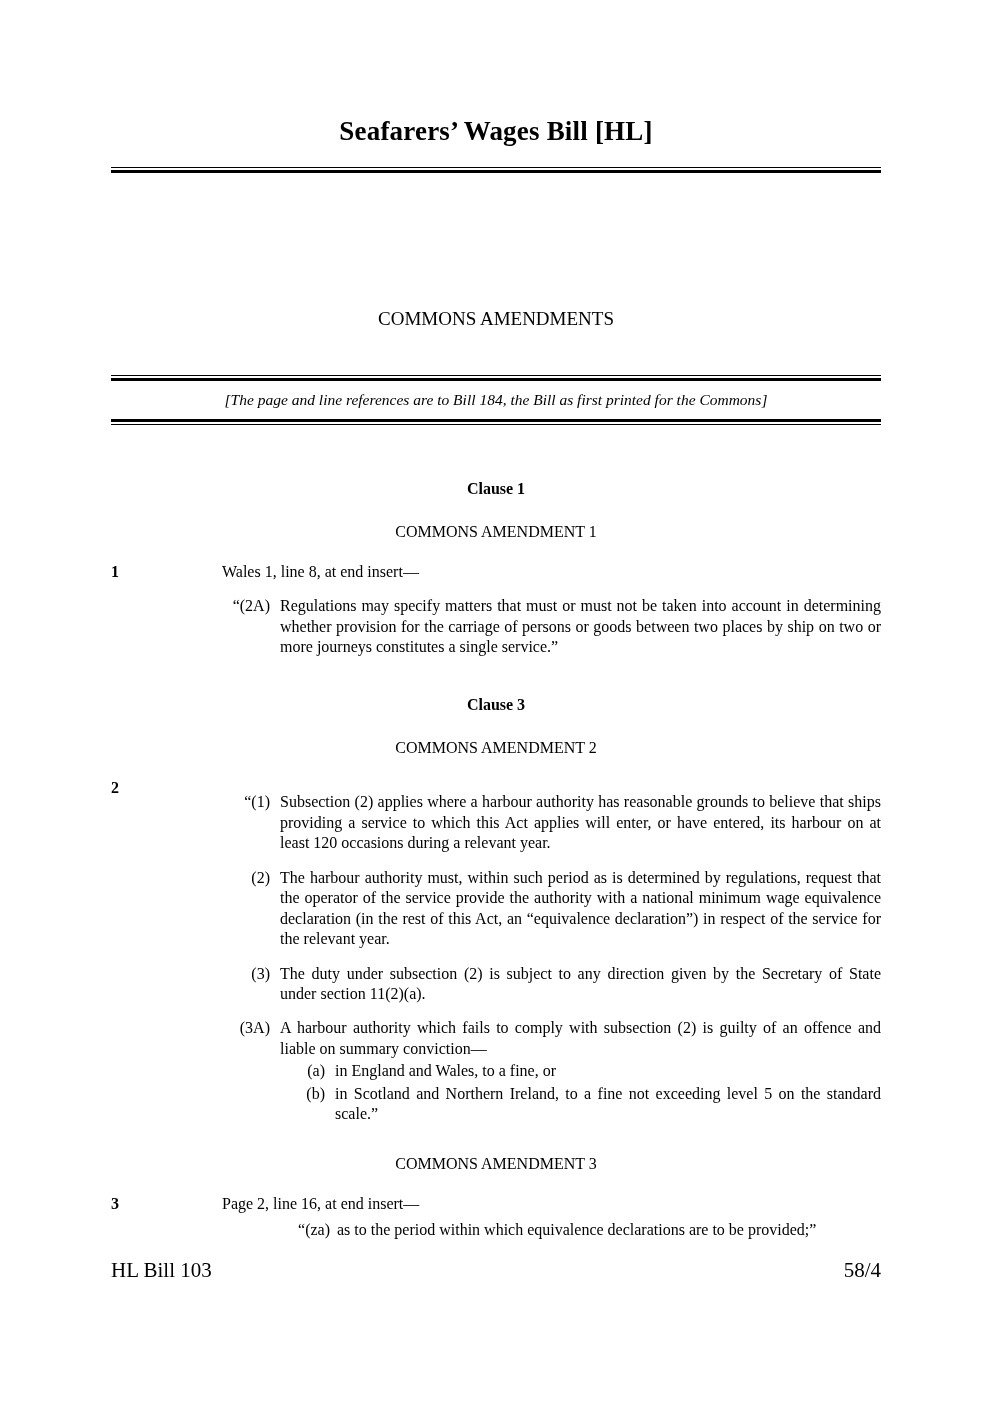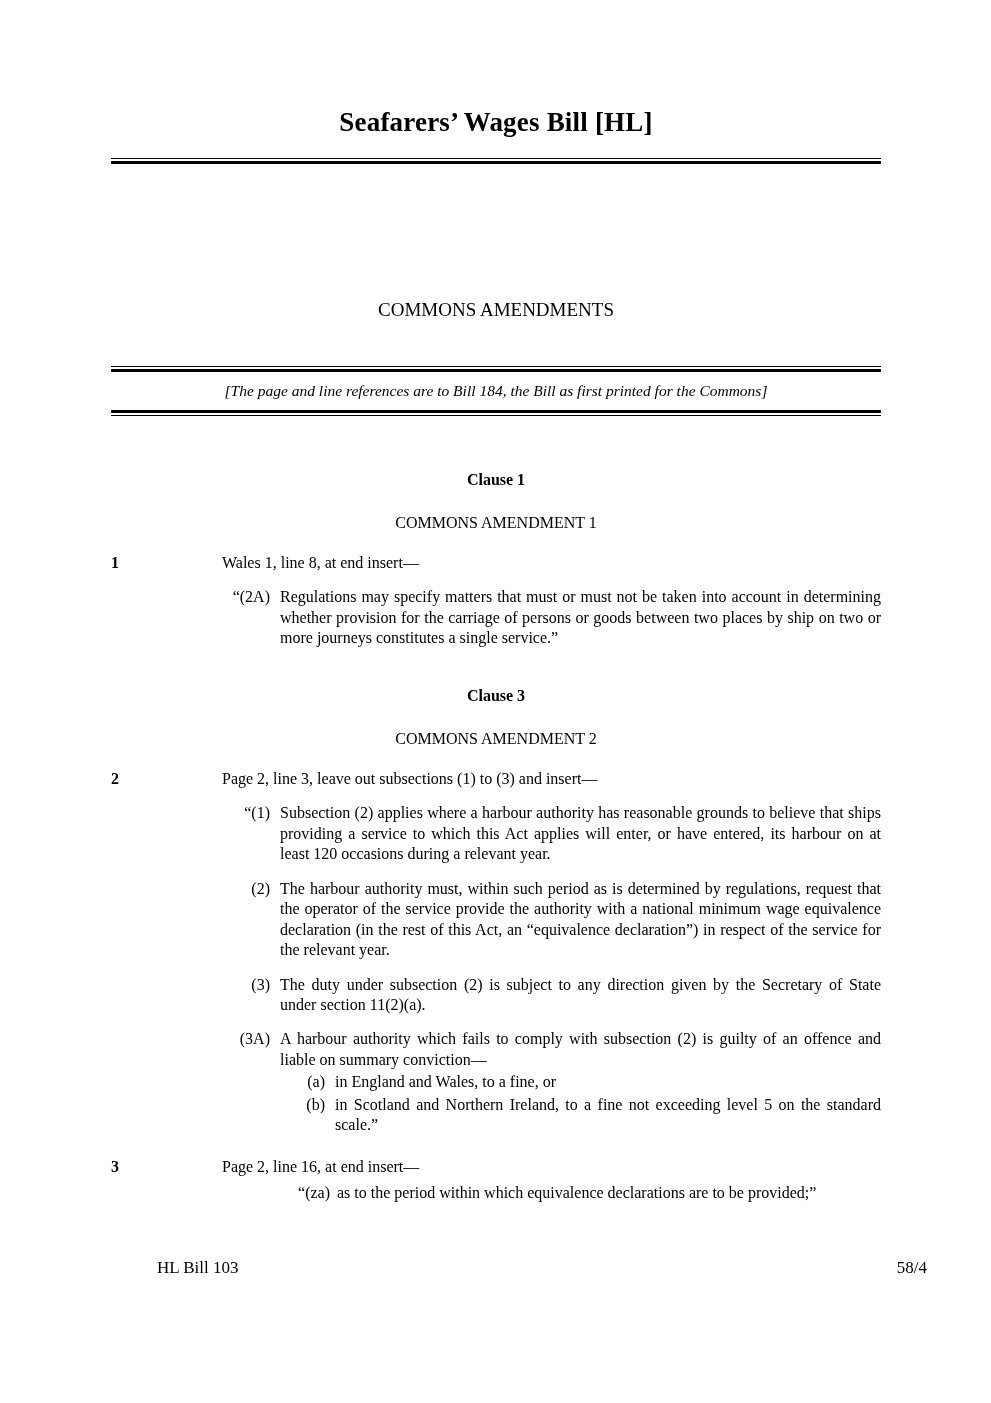--- a/index.html
+++ b/index.html
@@ -12,21 +12,21 @@
     height: 1403px;
     font-family: "Liberation Serif", "DejaVu Serif", serif;
     color: #000000;
     position: relative;
     overflow: hidden;
   }
 
   .page {
     position: absolute;
     left: 111px;
-    top: 0;
+    top: 9px;
     width: 770px;
     height: 1009px;
   }
 
   
   .doc-title {
     text-align: center;
     font-size: 27px;
     font-weight: bold;
     letter-spacing: 0.2px;
@@ -141,25 +141,24 @@
   .lvlza .body  { margin-left: 226px; }
 
   .tight { margin-top: 6px; }
 
   
   .footer {
     position: absolute;
     left: 111px;
     top: 1258px;
     width: 770px;
-    font-size: 17px;
+    font-size: 21px;
     display: flex;
     justify-content: space-between;
     align-items: flex-start;
-    margin-left: 46px;
   }
 </style>
 </head>
 <body>
 
 <div class="page">
 
   <h1 class="doc-title">Seafarers’ Wages Bill [HL]</h1>
 
   <div class="rule-thin-thick">
@@ -197,21 +196,20 @@
     <span class="label">“(2A)</span>
     <span class="body">Regulations may specify matters that must or must not be taken into account in determining whether provision for the carriage of persons or goods between two places by ship on two or more journeys constitutes a single service.”</span>
   </div>
 
   <div class="clause-head clause-3">Clause 3</div>
 
   <div class="amend-head">COMMONS AMENDMENT 2</div>
 
   <div class="instruction">
     <span class="num">2</span>
-    <span class="txt">Page 2, line 3, leave out subsections (1) to (3) and insert—</span>
   </div>
 
   <div class="prov lvl1">
     <span class="label">“(1)</span>
     <span class="body">Subsection (2) applies where a harbour authority has reasonable grounds to believe that ships providing a service to which this Act applies will enter, or have entered, its harbour on at least 120 occasions during a relevant year.</span>
   </div>
 
   <div class="prov lvl1">
     <span class="label">(2)</span>
     <span class="body">The harbour authority must, within such period as is determined by regulations, request that the operator of the service provide the authority with a national minimum wage equivalence declaration (in the rest of this Act, an “equivalence declaration”) in respect of the service for the relevant year.</span>
@@ -230,20 +228,21 @@
   <div class="prov lvl2">
     <span class="label">(a)</span>
     <span class="body">in England and Wales, to a fine, or</span>
   </div>
 
   <div class="prov lvl2">
     <span class="label">(b)</span>
     <span class="body">in Scotland and Northern Ireland, to a fine not exceeding level 5 on the standard scale.”</span>
   </div>
 
+  <div class="amend-head amend-head-3">COMMONS AMENDMENT 3</div>
 
   <div class="instruction">
     <span class="num">3</span>
     <span class="txt">Page 2, line 16, at end insert—</span>
   </div>
 
   <div class="prov lvlza tight">
     <span class="label">“(za)</span>
     <span class="body">as to the period within which equivalence declarations are to be provided;”</span>
   </div>

